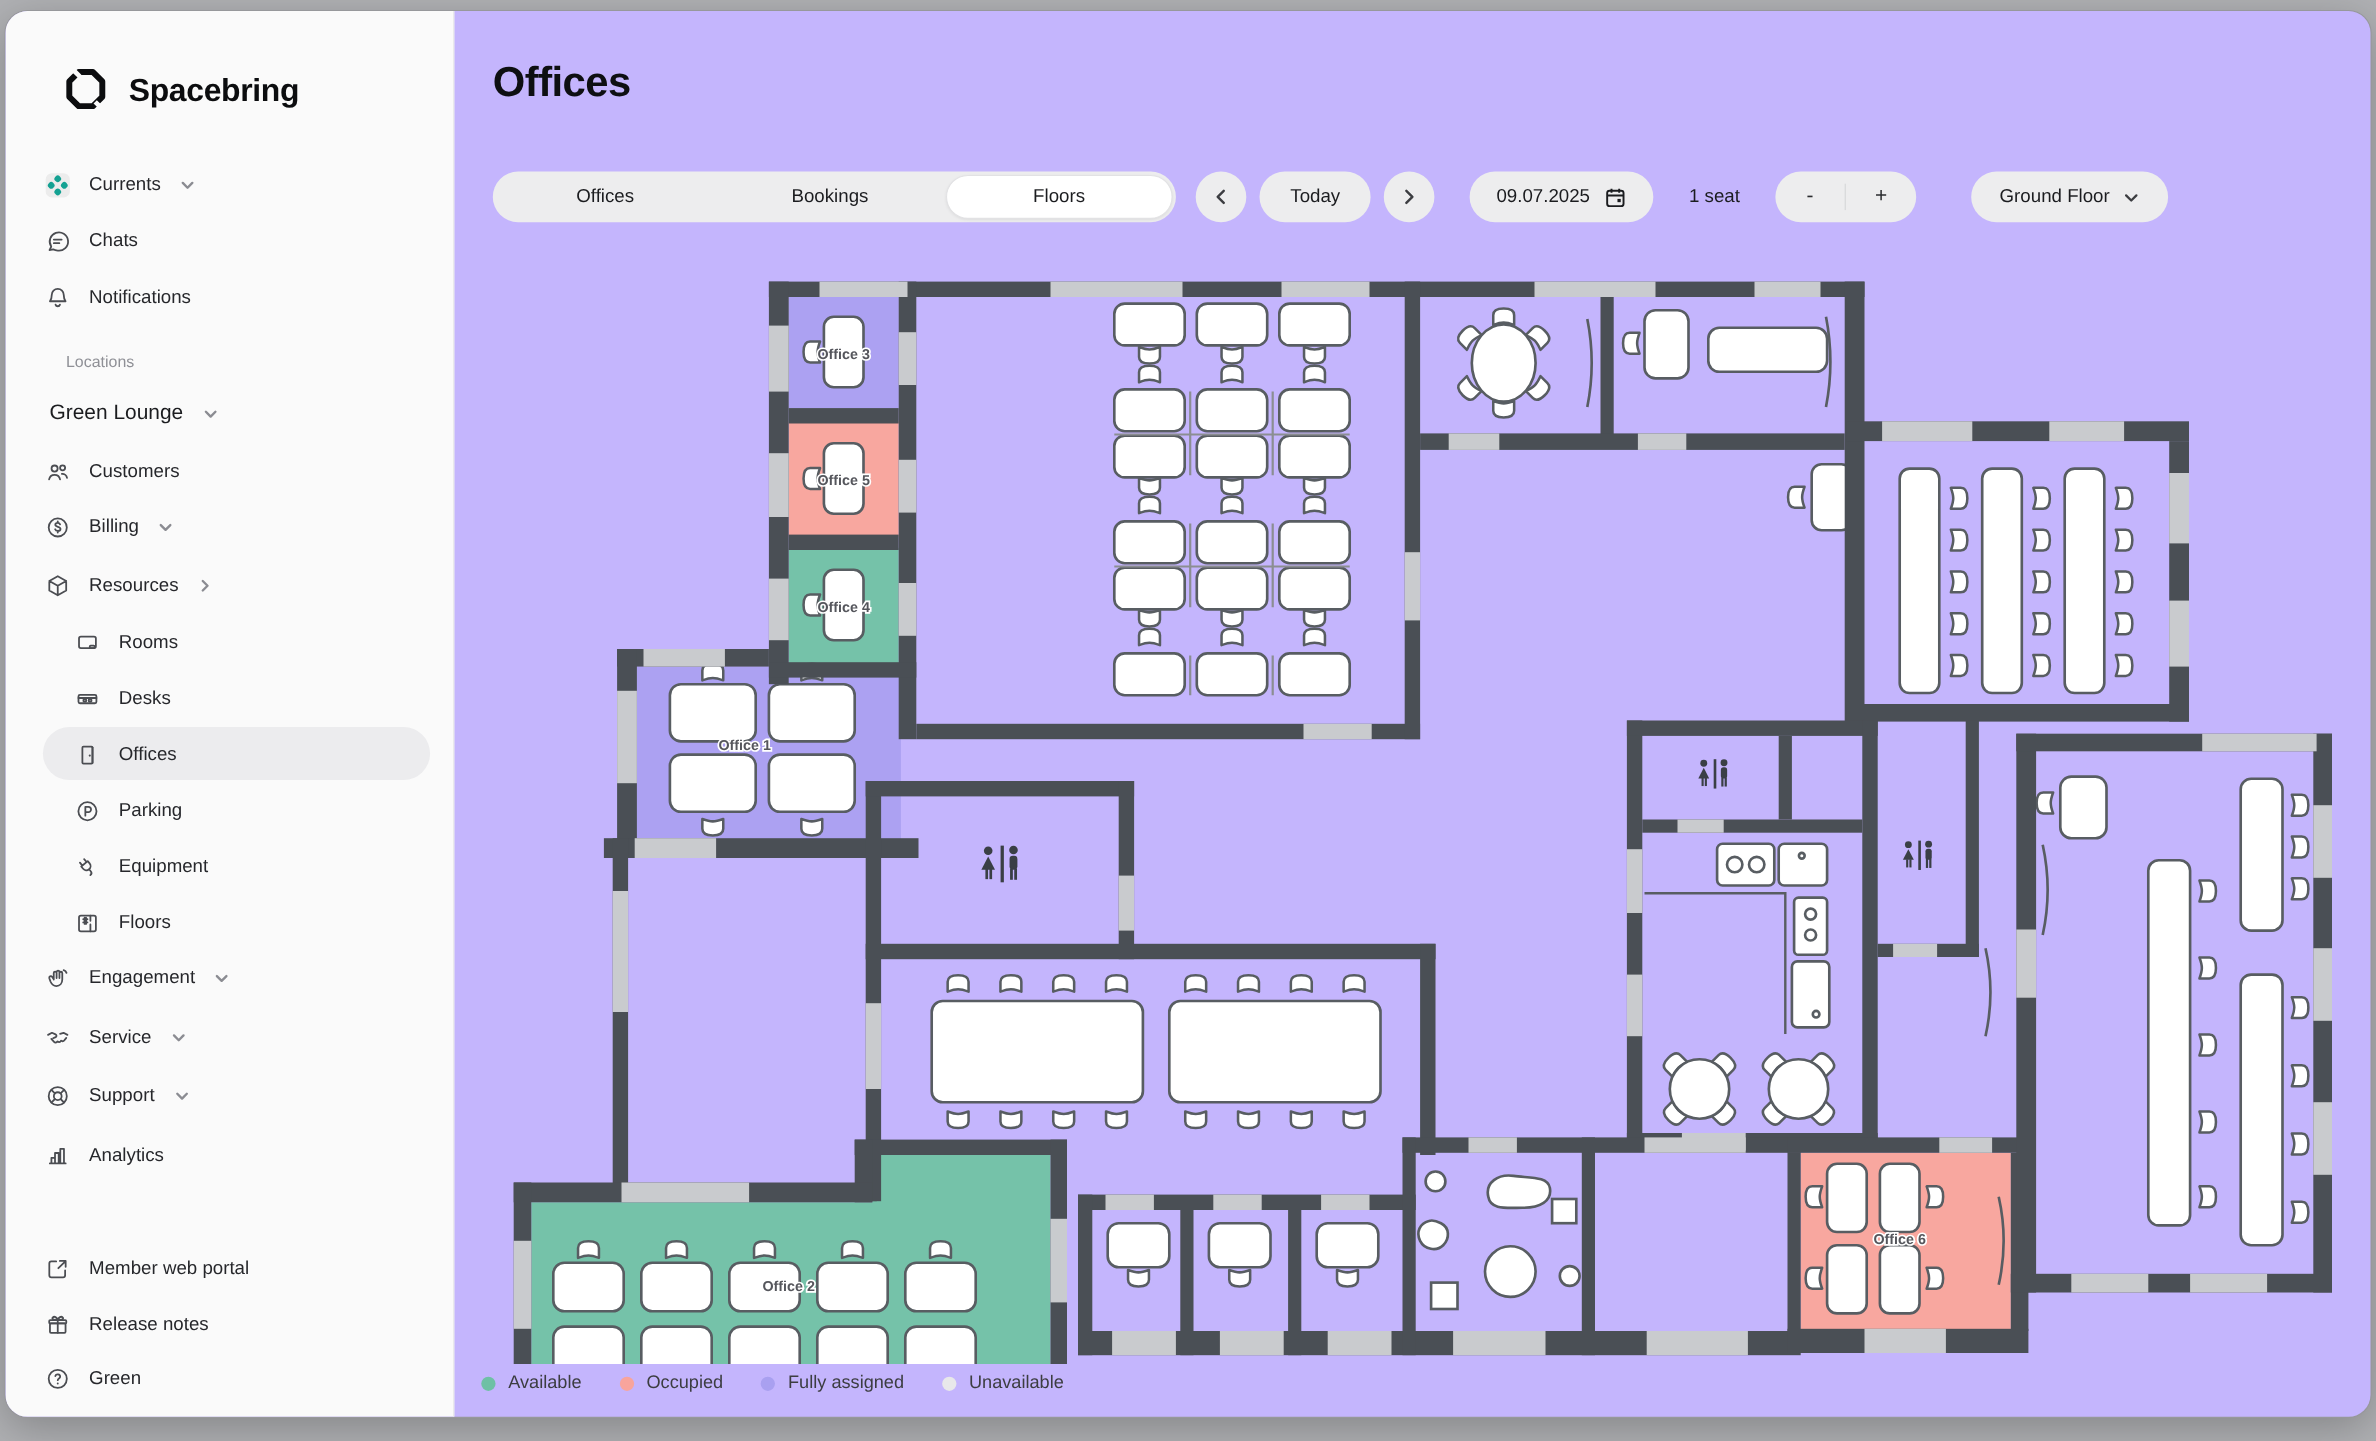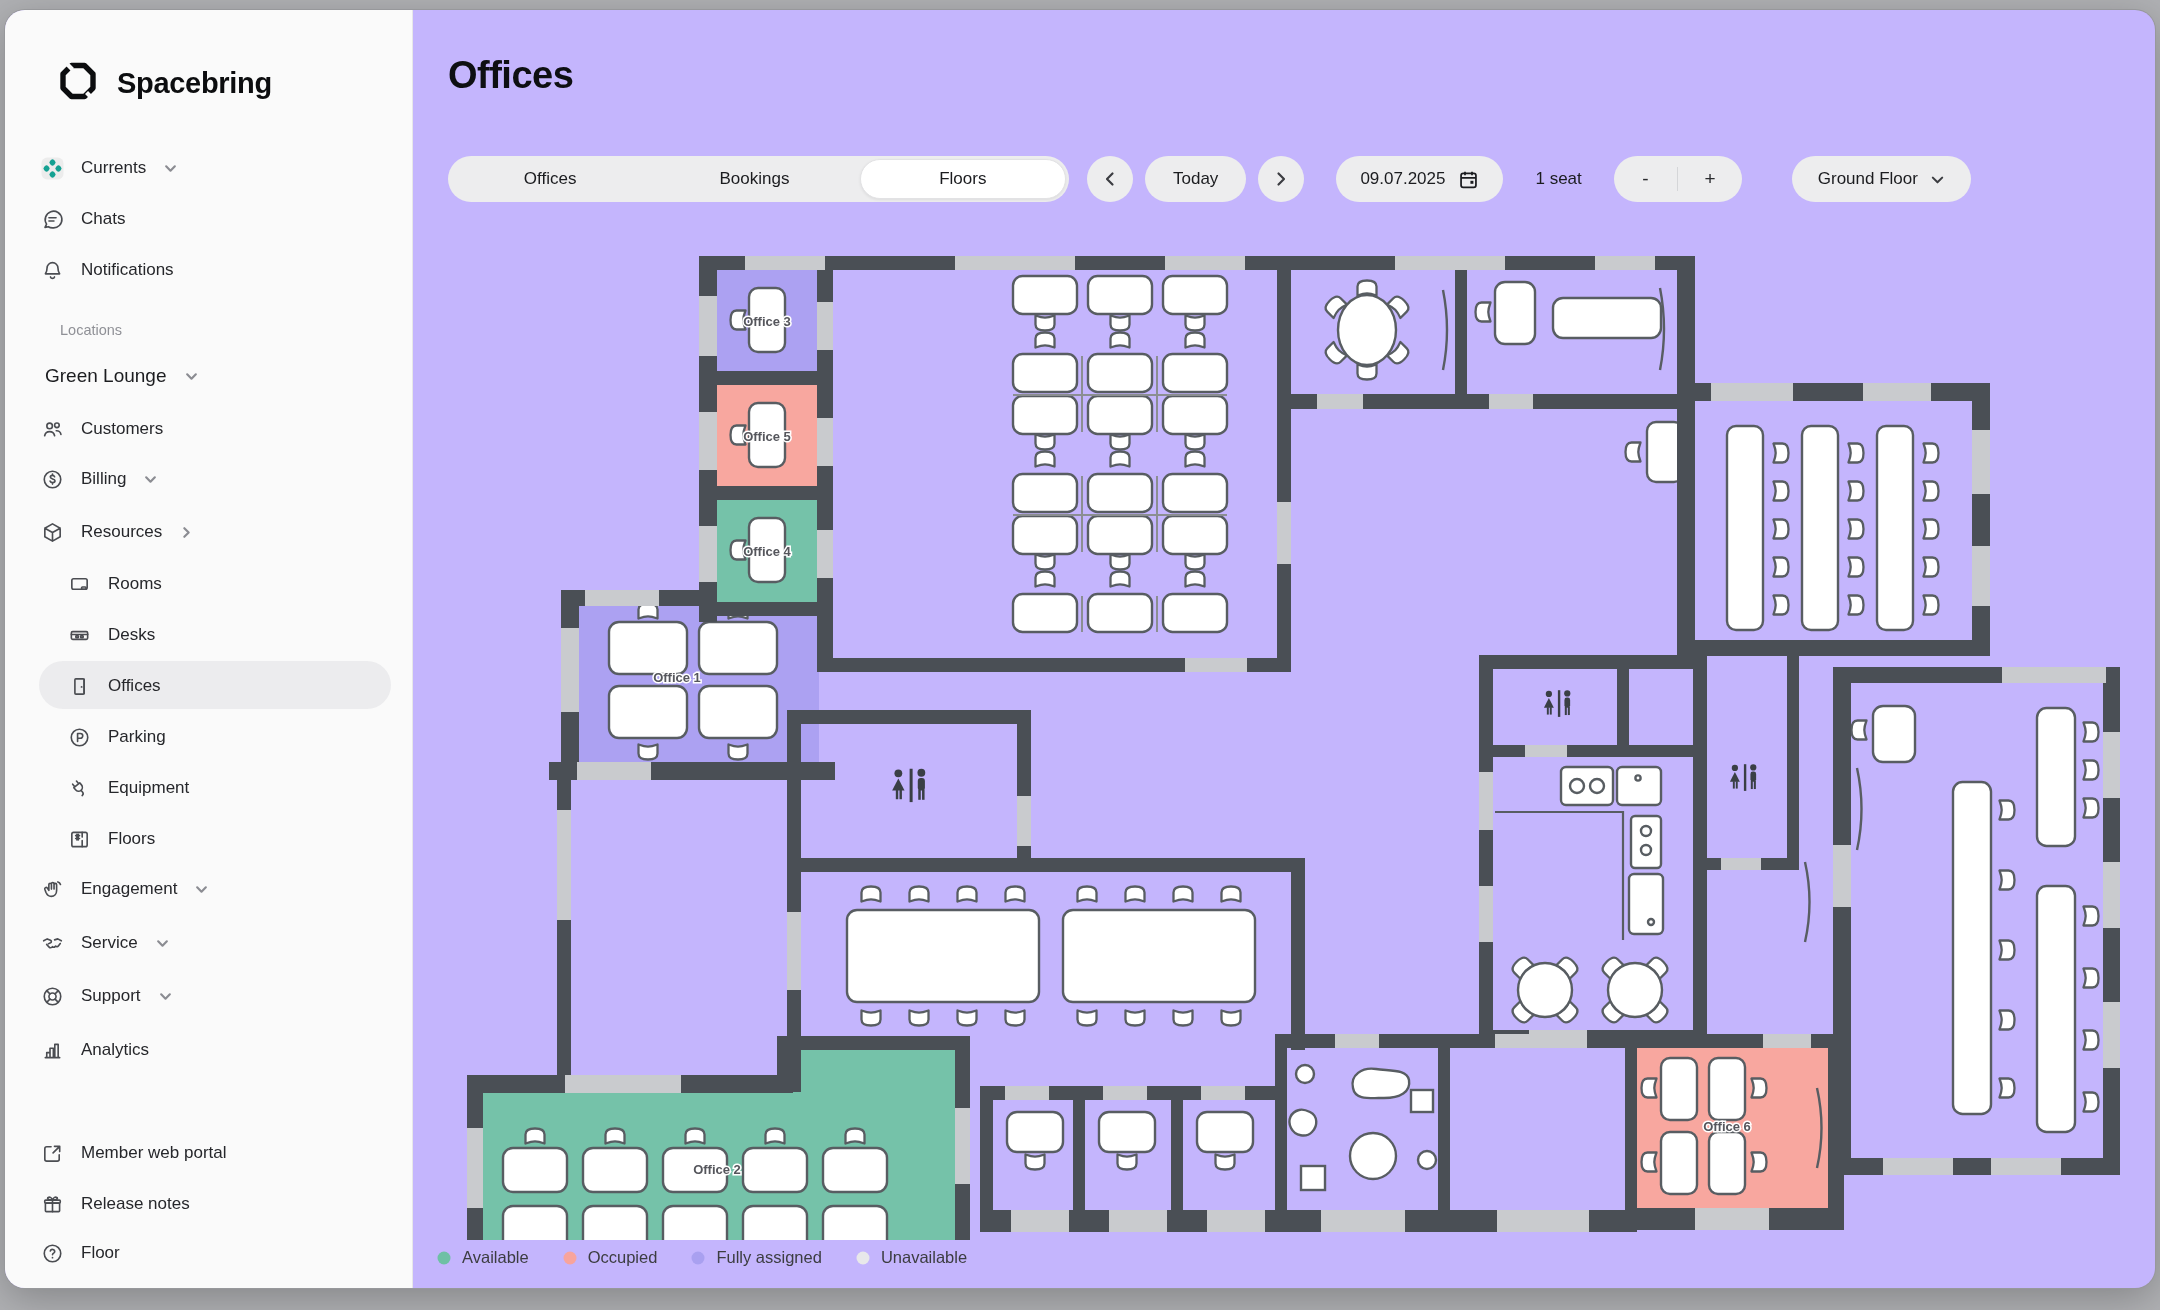--- a/index.html
+++ b/index.html
@@ -284,21 +284,21 @@
     </div>
 
     <div class="srow" style="top:1221px">
       <span class="icn">
         <svg viewBox="0 0 24 24">
             <circle cx="12" cy="12" r="8.6"></circle>
             <path d="M9.7,9.4 a2.35,2.35 0 0 1 4.6,.7 c0,1.5 -2.3,1.7 -2.3,3.2"></path>
             <circle cx="12" cy="16.4" r="0.9" fill="#4b4d52" stroke="none"></circle>
           </svg>
       </span>
-      <span class="lbl">Floor</span>
+      <span class="lbl">Green</span>
     </div>
   </div>
 
   <div class="main-title">Offices</div>
 
   <div class="toolbar">
     <div class="seg">
       <div class="segit">Offices</div>
       <div class="segit">Bookings</div>
       <div class="segit active">Floors</div>

